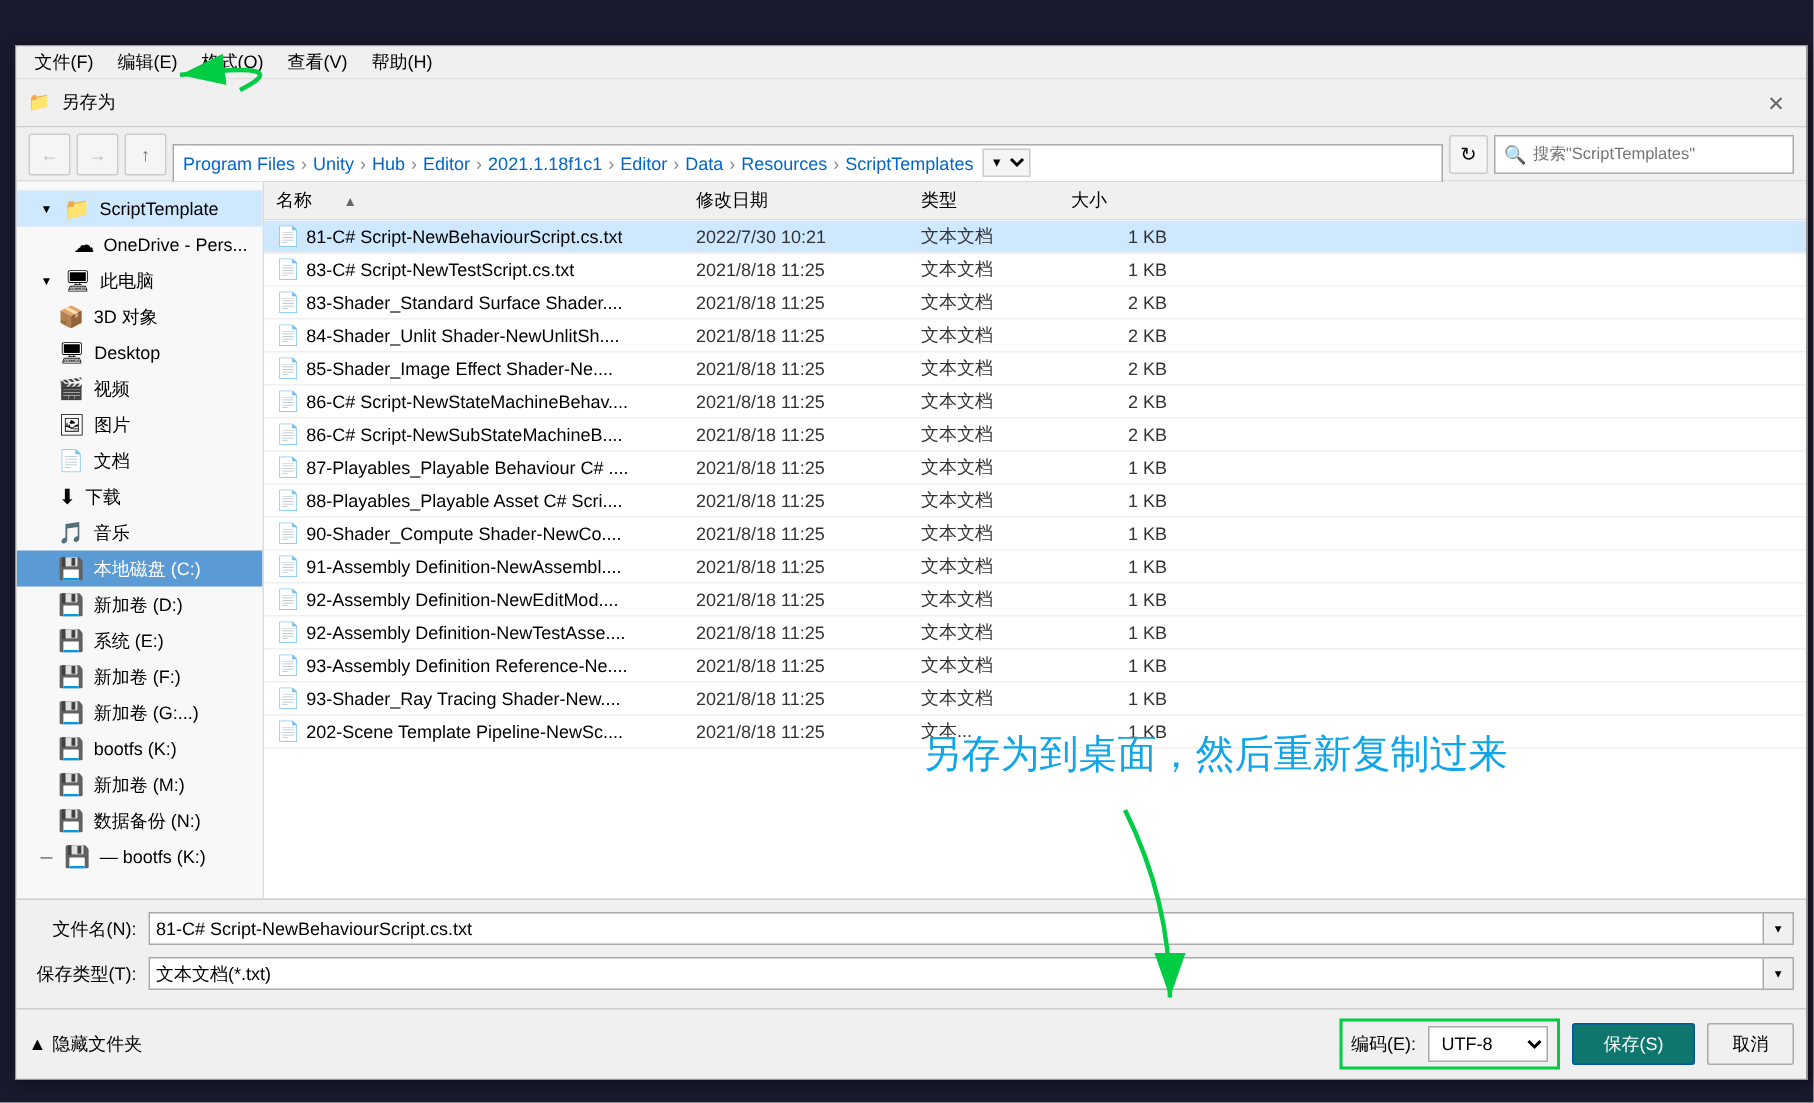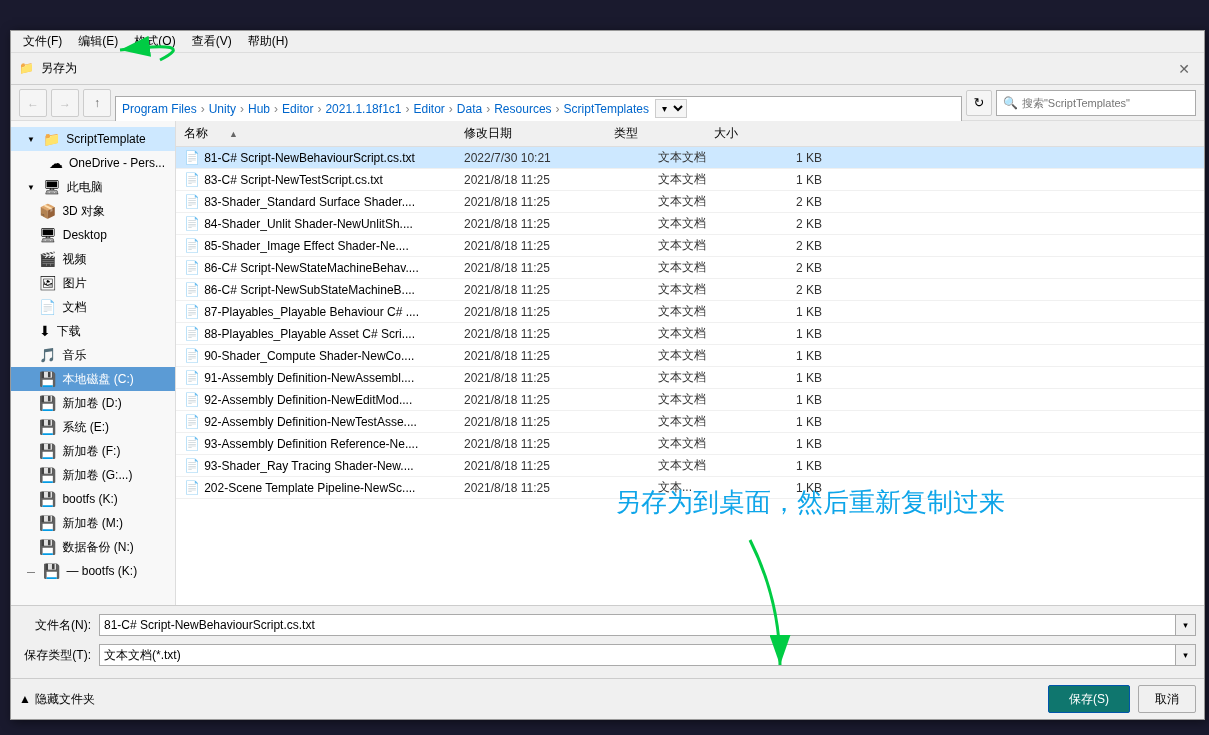--- a/index.html
+++ b/index.html
@@ -324,21 +324,21 @@
       width: 280px;
       padding: 0 8px;
       display: flex;
       align-items: center;
       gap: 4px;
       overflow: hidden;
     }
     .file-icon { font-size: 13px; flex-shrink: 0; color: #4a90d9; }
     .file-name-text { overflow: hidden; text-overflow: ellipsis; white-space: nowrap; }
     .file-date { width: 150px; padding: 0 8px; color: #333; white-space: nowrap; }
-    .file-type { width: 100px; padding: 0 8px; color: #333; margin-left: 44px; }
+    .file-type { width: 100px; padding: 0 8px; color: #333; }
     .file-size { width: 80px; padding: 0 8px; color: #333; text-align: right; }
 
     
     .bottom-bar {
       border-top: 1px solid #ccc;
       background: #f0f0f0;
       padding: 6px 8px;
       flex-shrink: 0;
     }
     .input-row {
@@ -747,20 +747,25 @@
       <input class="input-field" id="filetype-input" value="文本文档(*.txt)" style="">
       <div class="input-dropdown">▾</div>
     </div>
   </div>
 
   <div class="action-bar">
     <div class="hide-folders-label" style="flex:1; display:flex; align-items:center; gap:4px;">
       <span>▲</span>
       <span>隐藏文件夹</span>
     </div>
+    <div class="encoding-box">
+      <span class="encoding-label">编码(E):</span>
+      <select class="encoding-select" id="encoding-select">
+      <option value="UTF-8">UTF-8</option></select>
+    </div>
     <button class="save-btn">保存(S)</button>
     <button class="cancel-btn">取消</button>
   </div>
 </div>
 
 <div class="annotation-text" style="left: 615px; top: 485px; font-size: 26px;">另存为到桌面，然后重新复制过来</div>
 
 <svg class="arrows-overlay">
 
   <defs>

